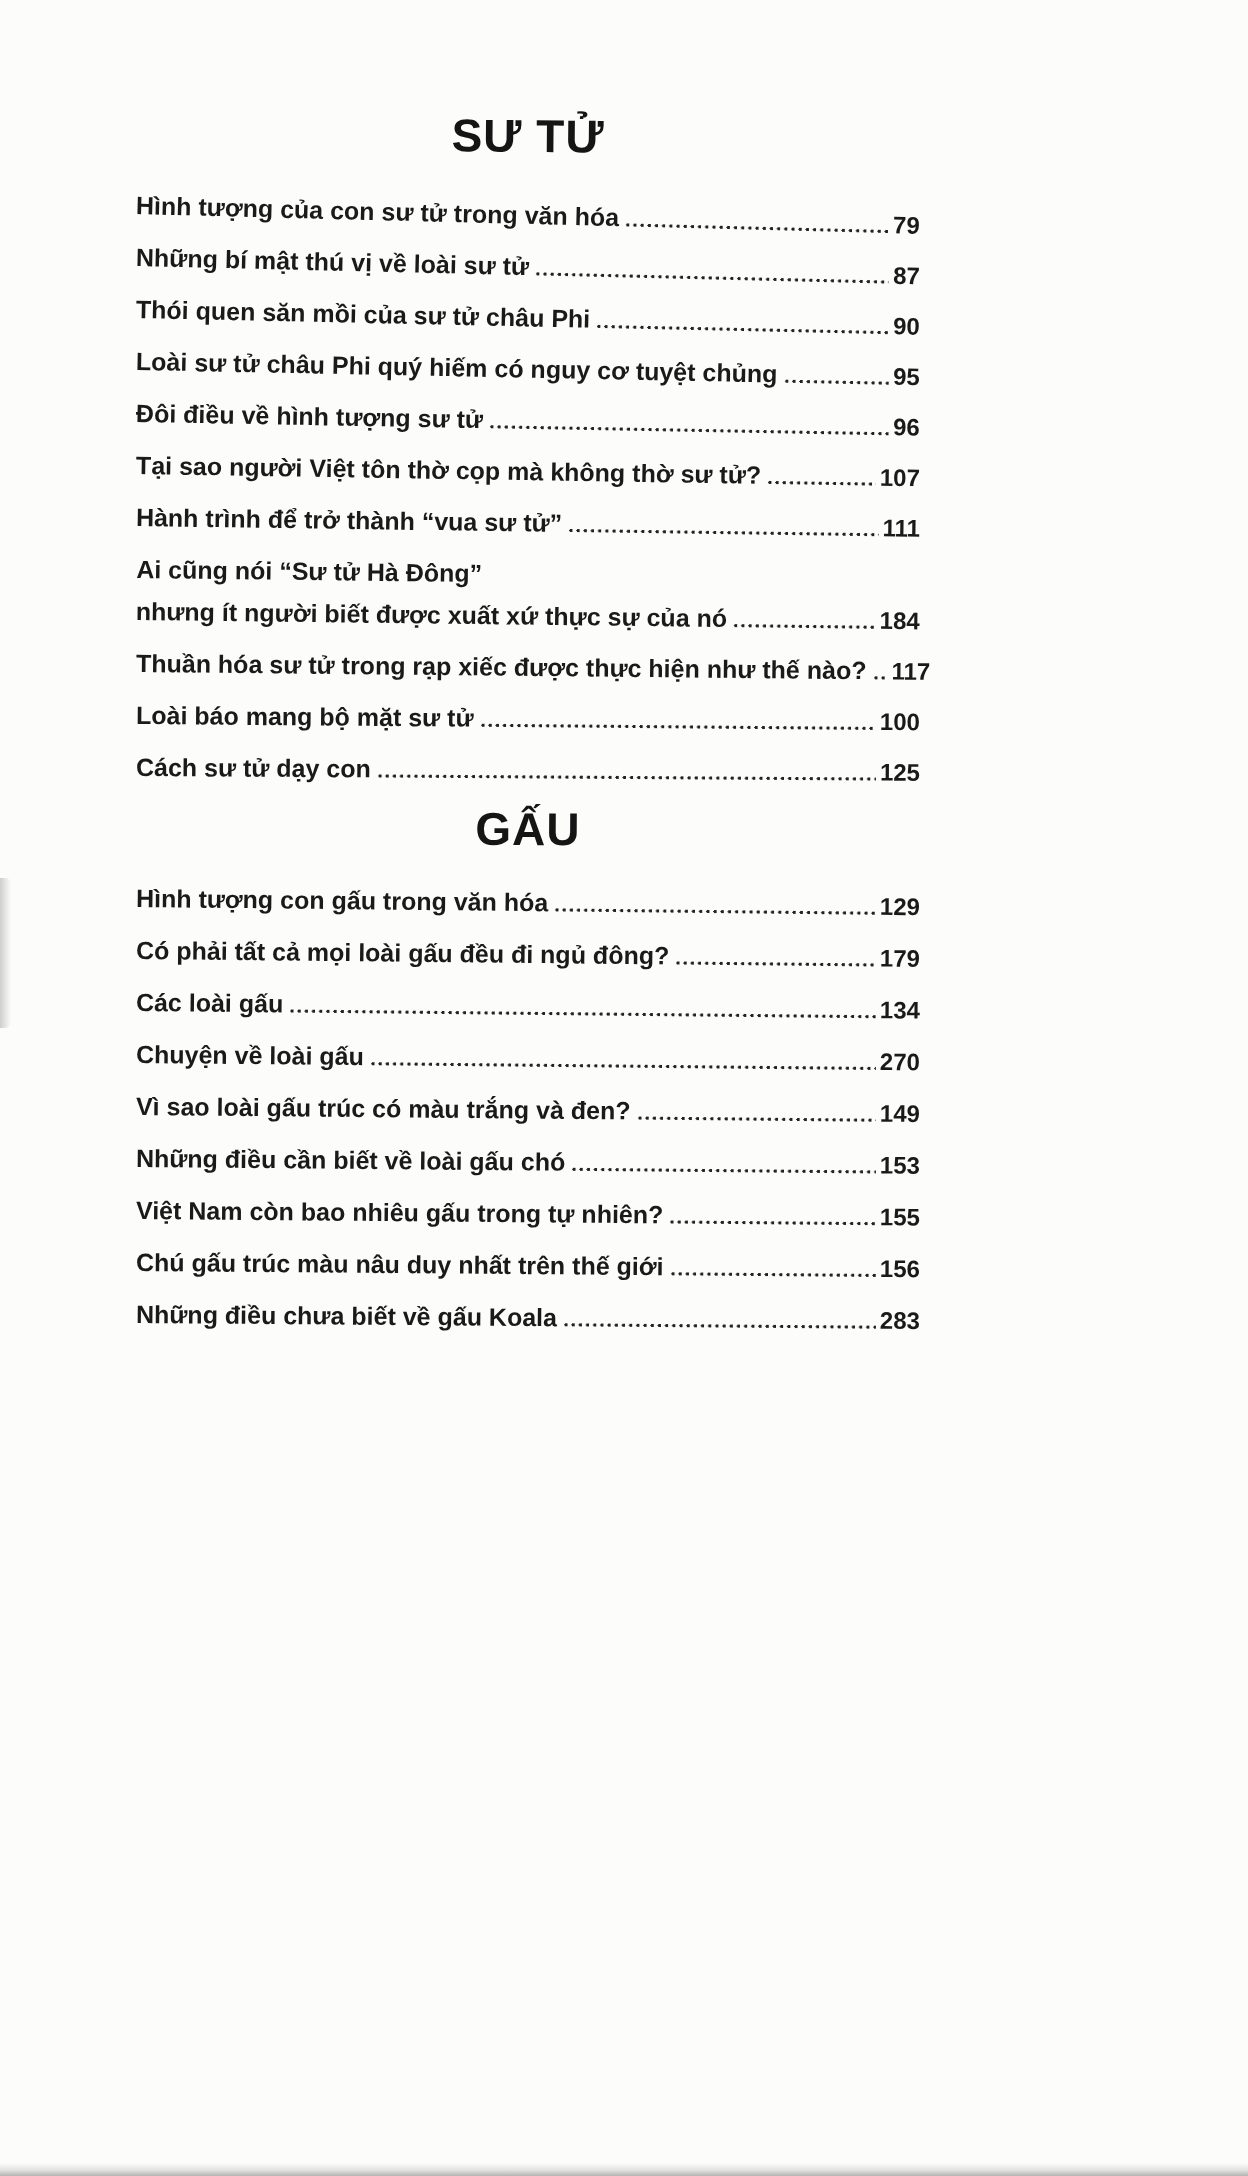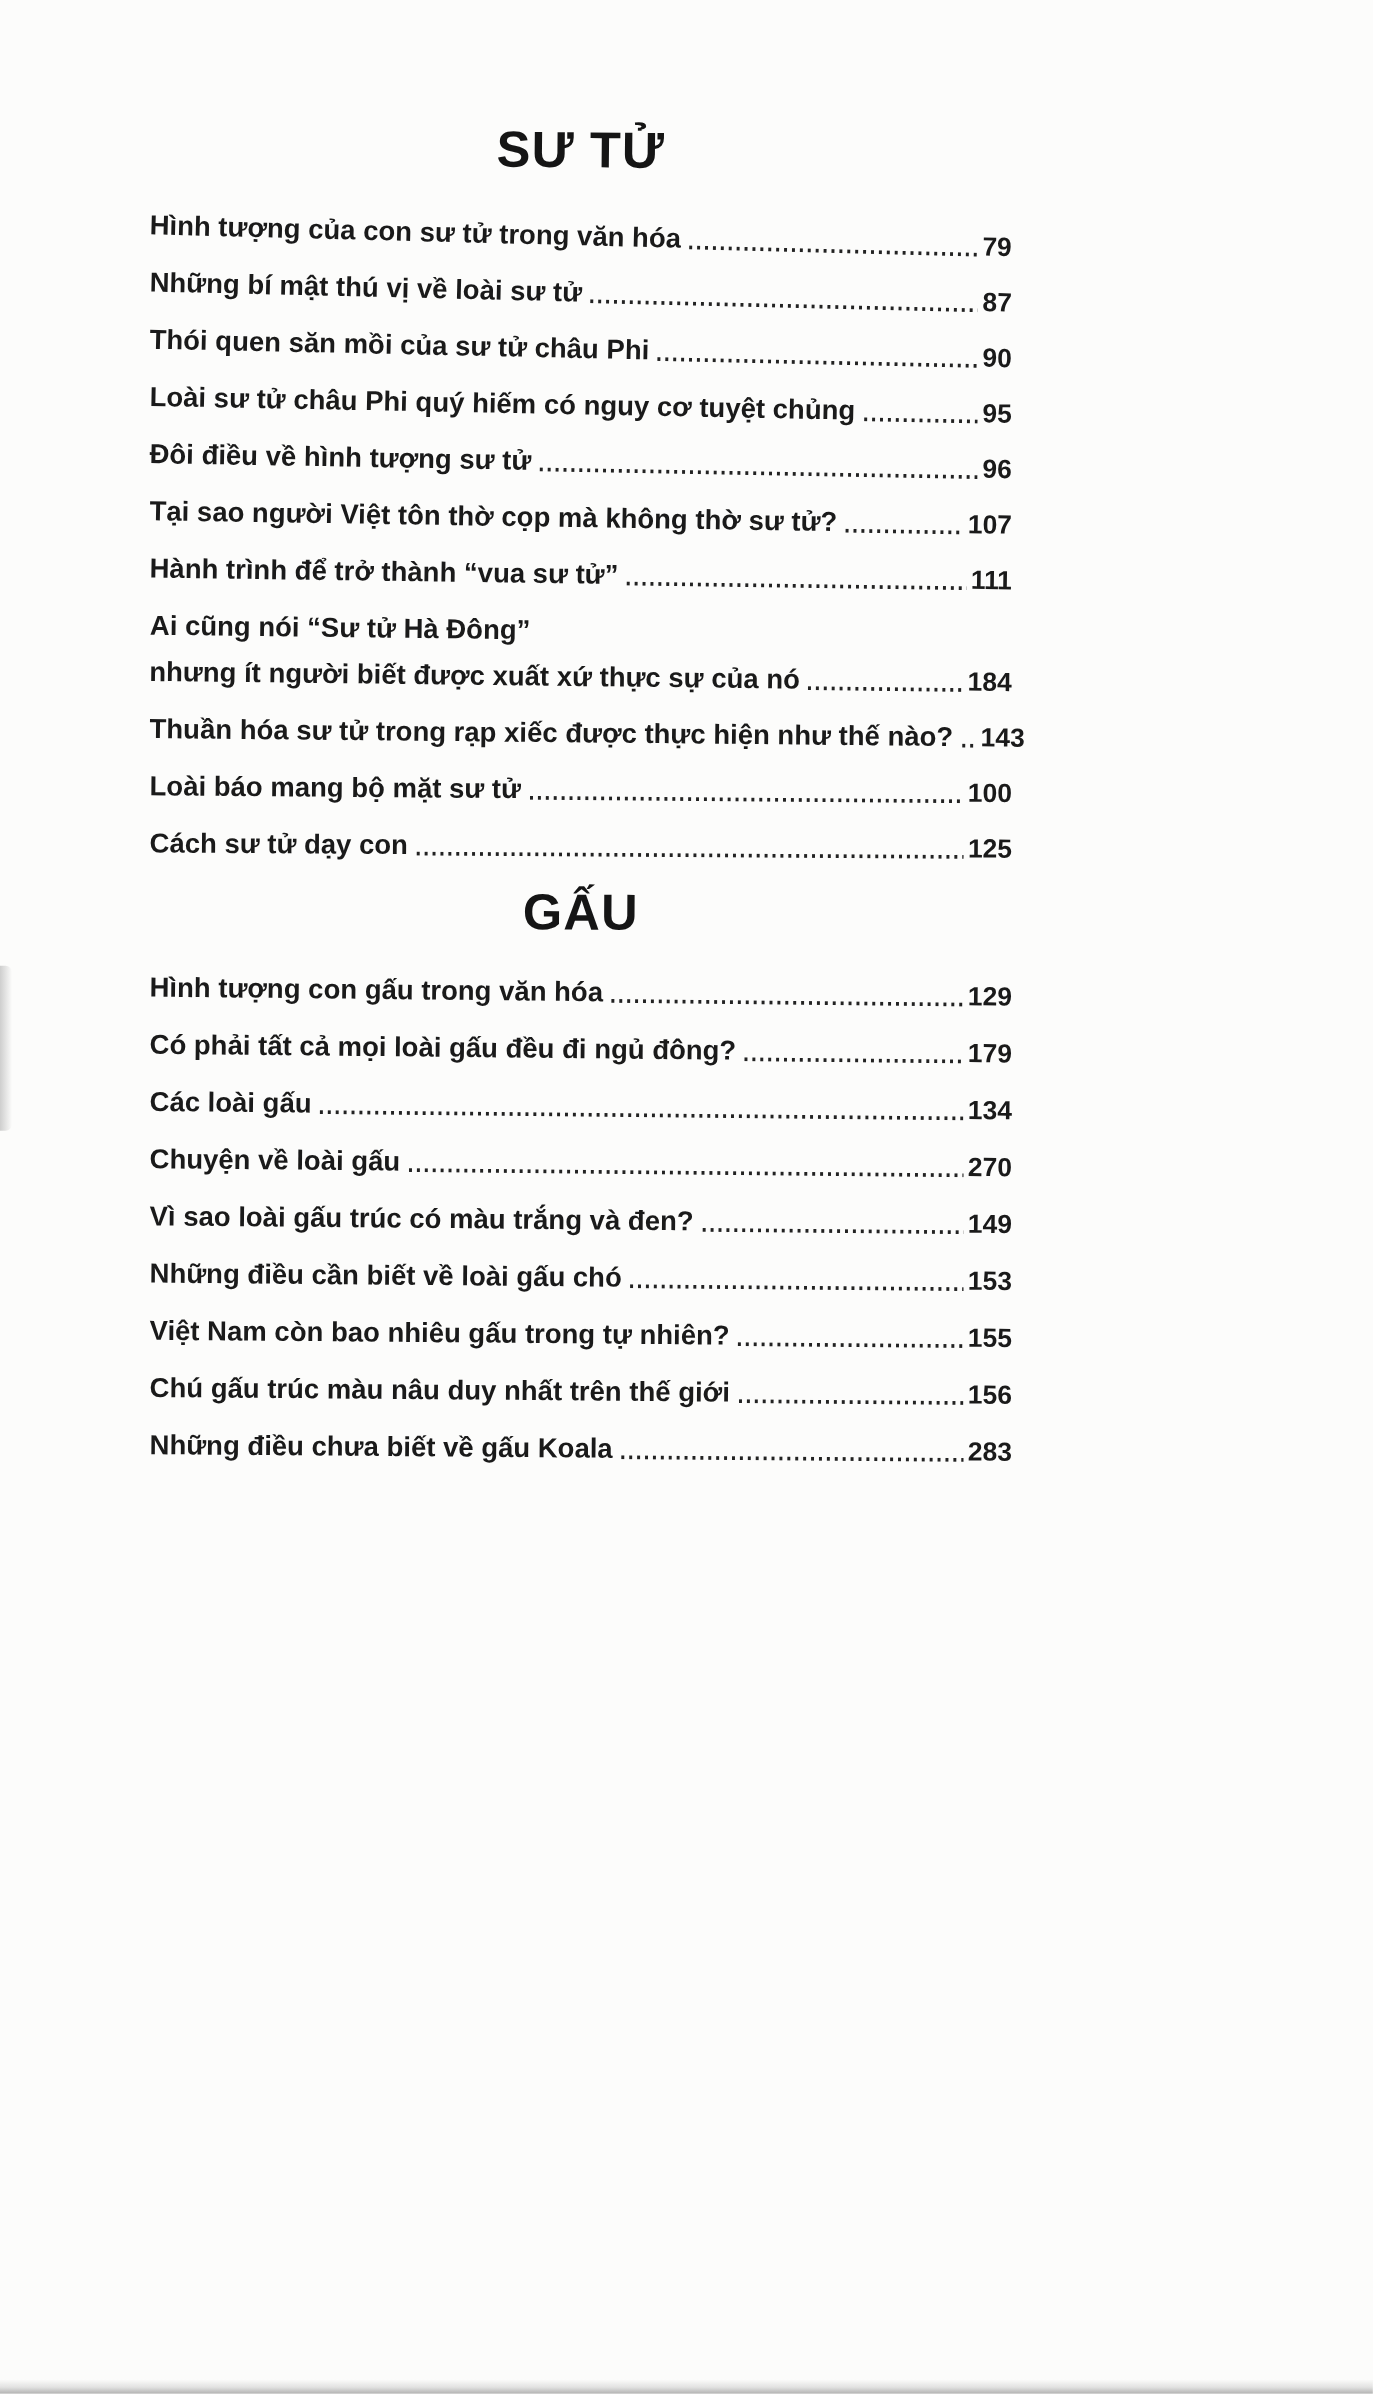--- a/index.html
+++ b/index.html
@@ -145,21 +145,21 @@
         <div class="entry-main">
           <span class="entry-title">nhưng ít người biết được xuất xứ thực sự của nó</span>
           <span class="entry-dots"></span>
           <span class="entry-page">184</span>
         </div>
       </div>
       <div class="toc-entry" style="transform: rotate(0.57deg);">
         <div class="entry-main">
           <span class="entry-title">Thuần hóa sư tử trong rạp xiếc được thực hiện như thế nào?</span>
           <span class="entry-dots"></span>
-          <span class="entry-page">143</span>
+          <span class="entry-page">117</span>
         </div>
       </div>
       <div class="toc-entry" style="transform: rotate(0.46deg);">
         <div class="entry-main">
           <span class="entry-title">Loài báo mang bộ mặt sư tử</span>
           <span class="entry-dots"></span>
           <span class="entry-page">100</span>
         </div>
       </div>
       <div class="toc-entry" style="transform: rotate(0.35deg);">

